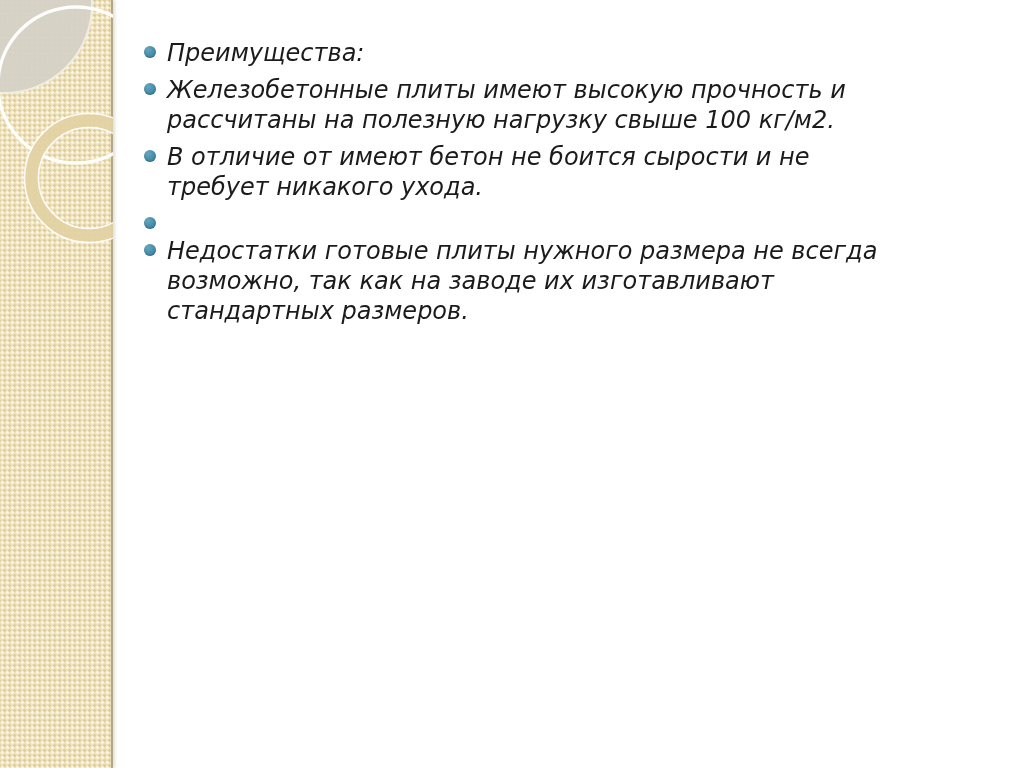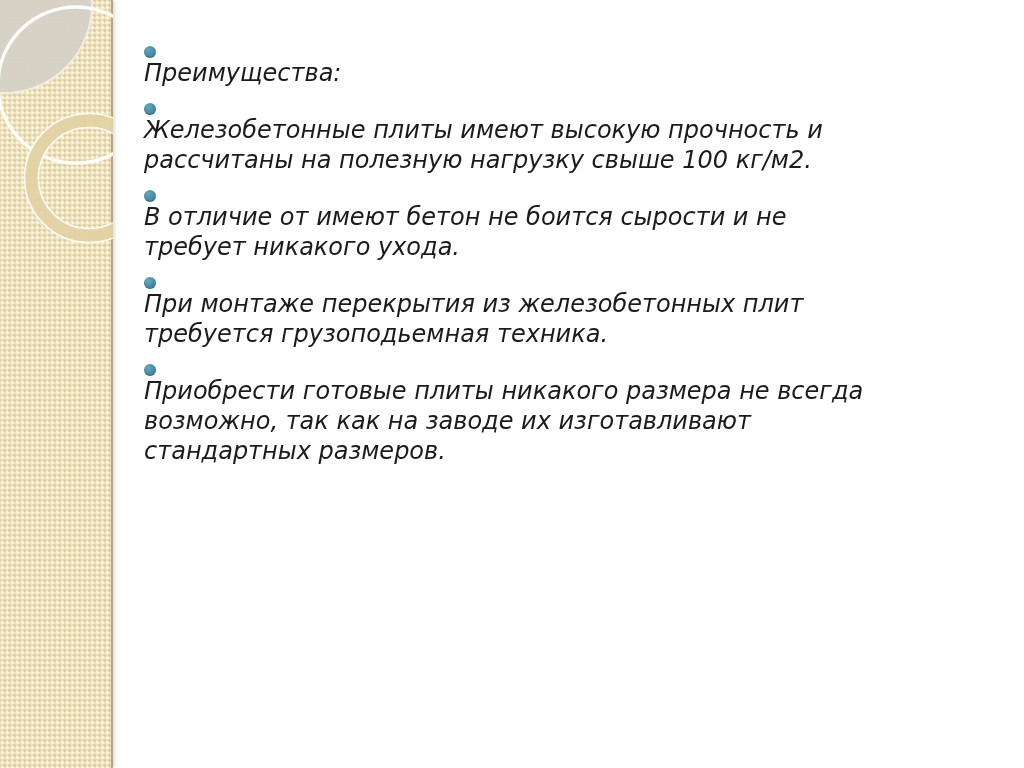--- a/index.html
+++ b/index.html
@@ -46,21 +46,20 @@
     padding: 0;
   }
   .content li {
     display: flex;
     align-items: flex-start;
     margin: 0 0 7px 0;
     font-style: italic;
     font-size: 24px;
     line-height: 30px;
     color: var(--text-color, #1b1b1b);
-    flex-direction: column;
   }
   .bullet-dot {
     flex: none;
     width: 12px;
     height: 12px;
     margin: 8px 11px 0 0;
     border-radius: 50%;
     background: radial-gradient(circle at 35% 30%,
                 var(--bullet-color-light, #63a7c0),
                 var(--bullet-color, #2e7492));
@@ -93,24 +92,22 @@
       <span class="bullet-text">Железобетонные плиты имеют высокую прочность и
 рассчитаны на полезную нагрузку свыше 100 кг/м2.</span>
     </li>
     <li>
       <span class="bullet-dot"></span>
       <span class="bullet-text">В отличие от имеют бетон не боится сырости и не
 требует никакого ухода.</span>
     </li>
     <li>
       <span class="bullet-dot"></span>
-      <span class="bullet-text">При монтаже перекрытия из железобетонных плит
-требуется грузоподьемная техника.</span>
     </li>
     <li>
       <span class="bullet-dot"></span>
-      <span class="bullet-text">Приобрести готовые плиты никакого размера не всегда
+      <span class="bullet-text">Недостатки готовые плиты нужного размера не всегда
 возможно, так как на заводе их изготавливают
 стандартных размеров.</span>
     </li>
   </ul>
 
 </div>
 
 </body></html>

